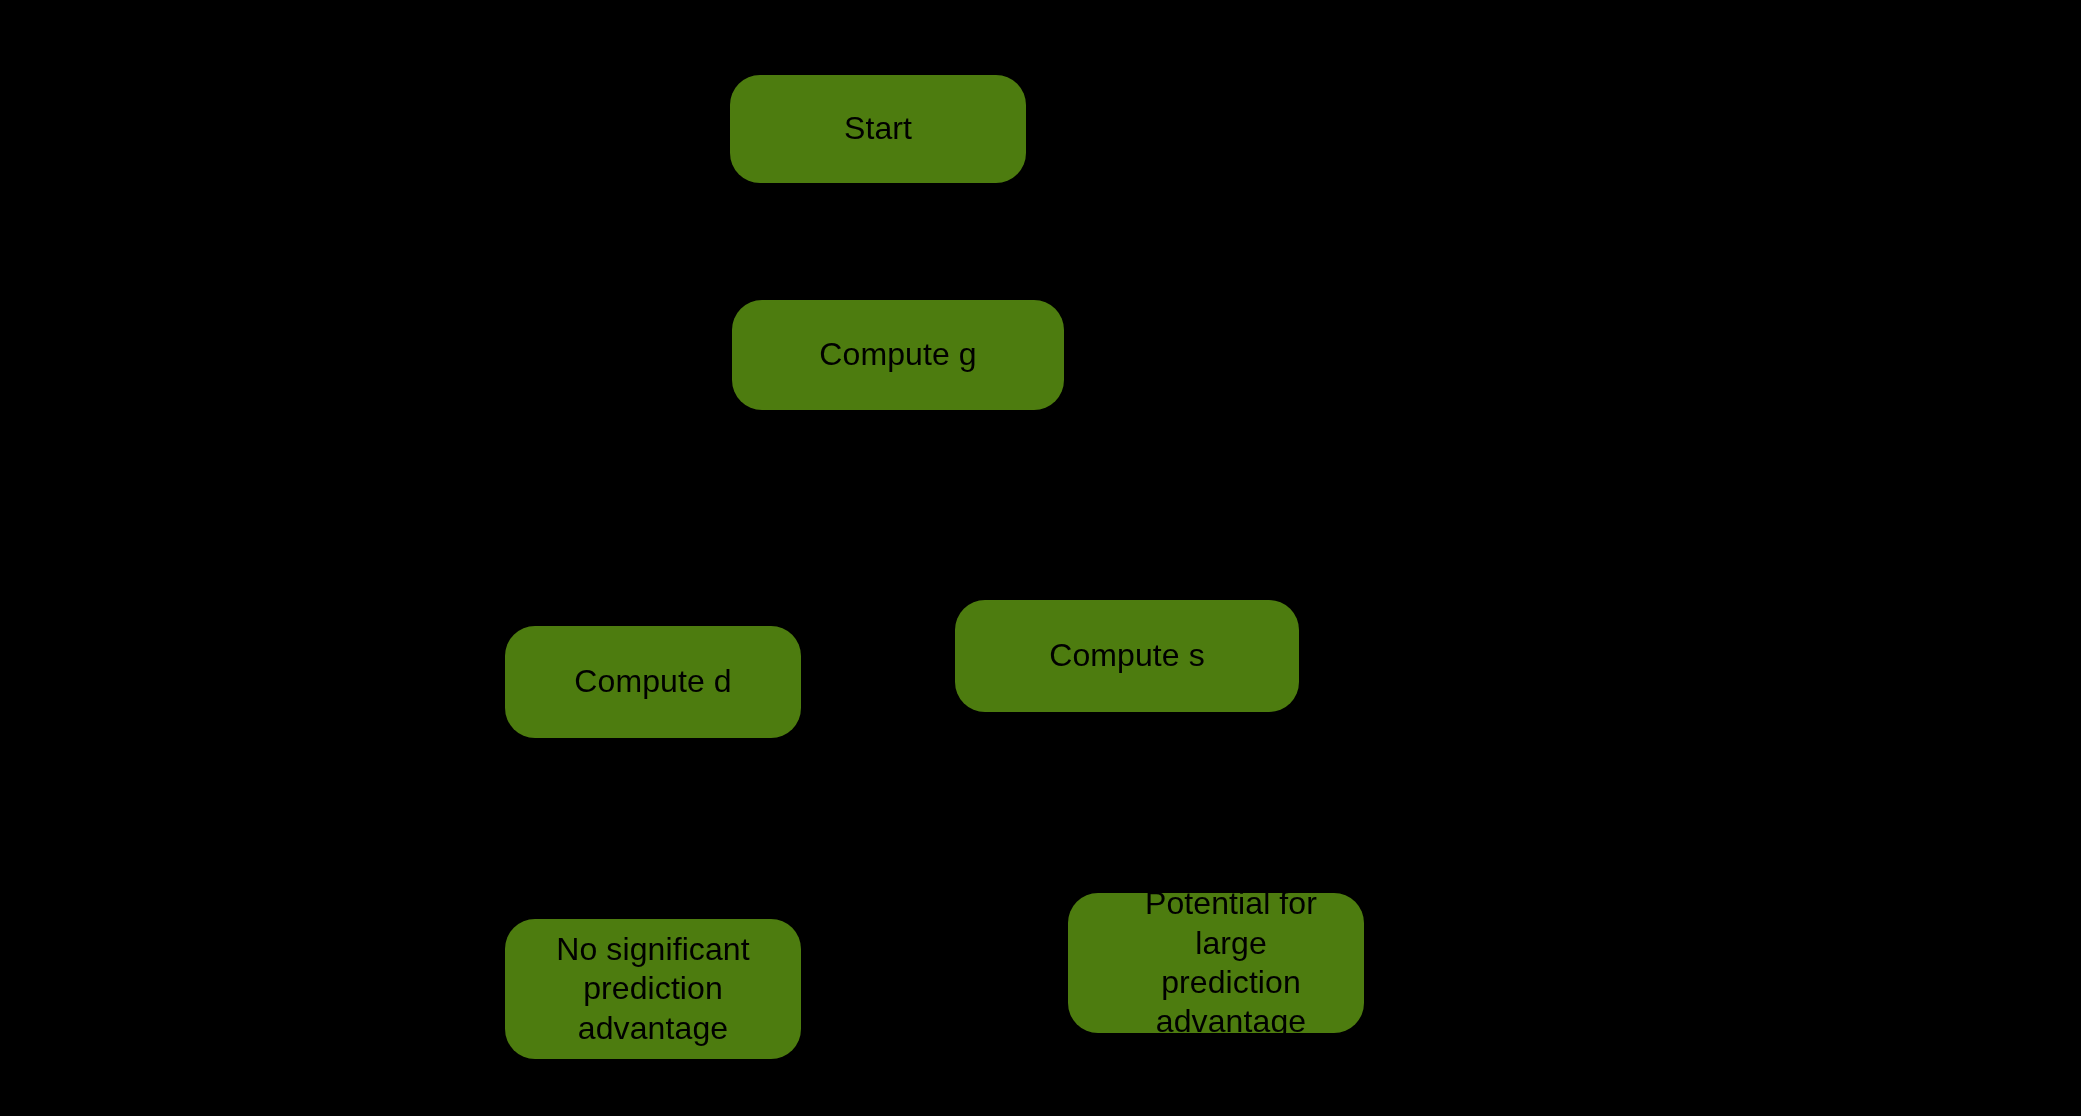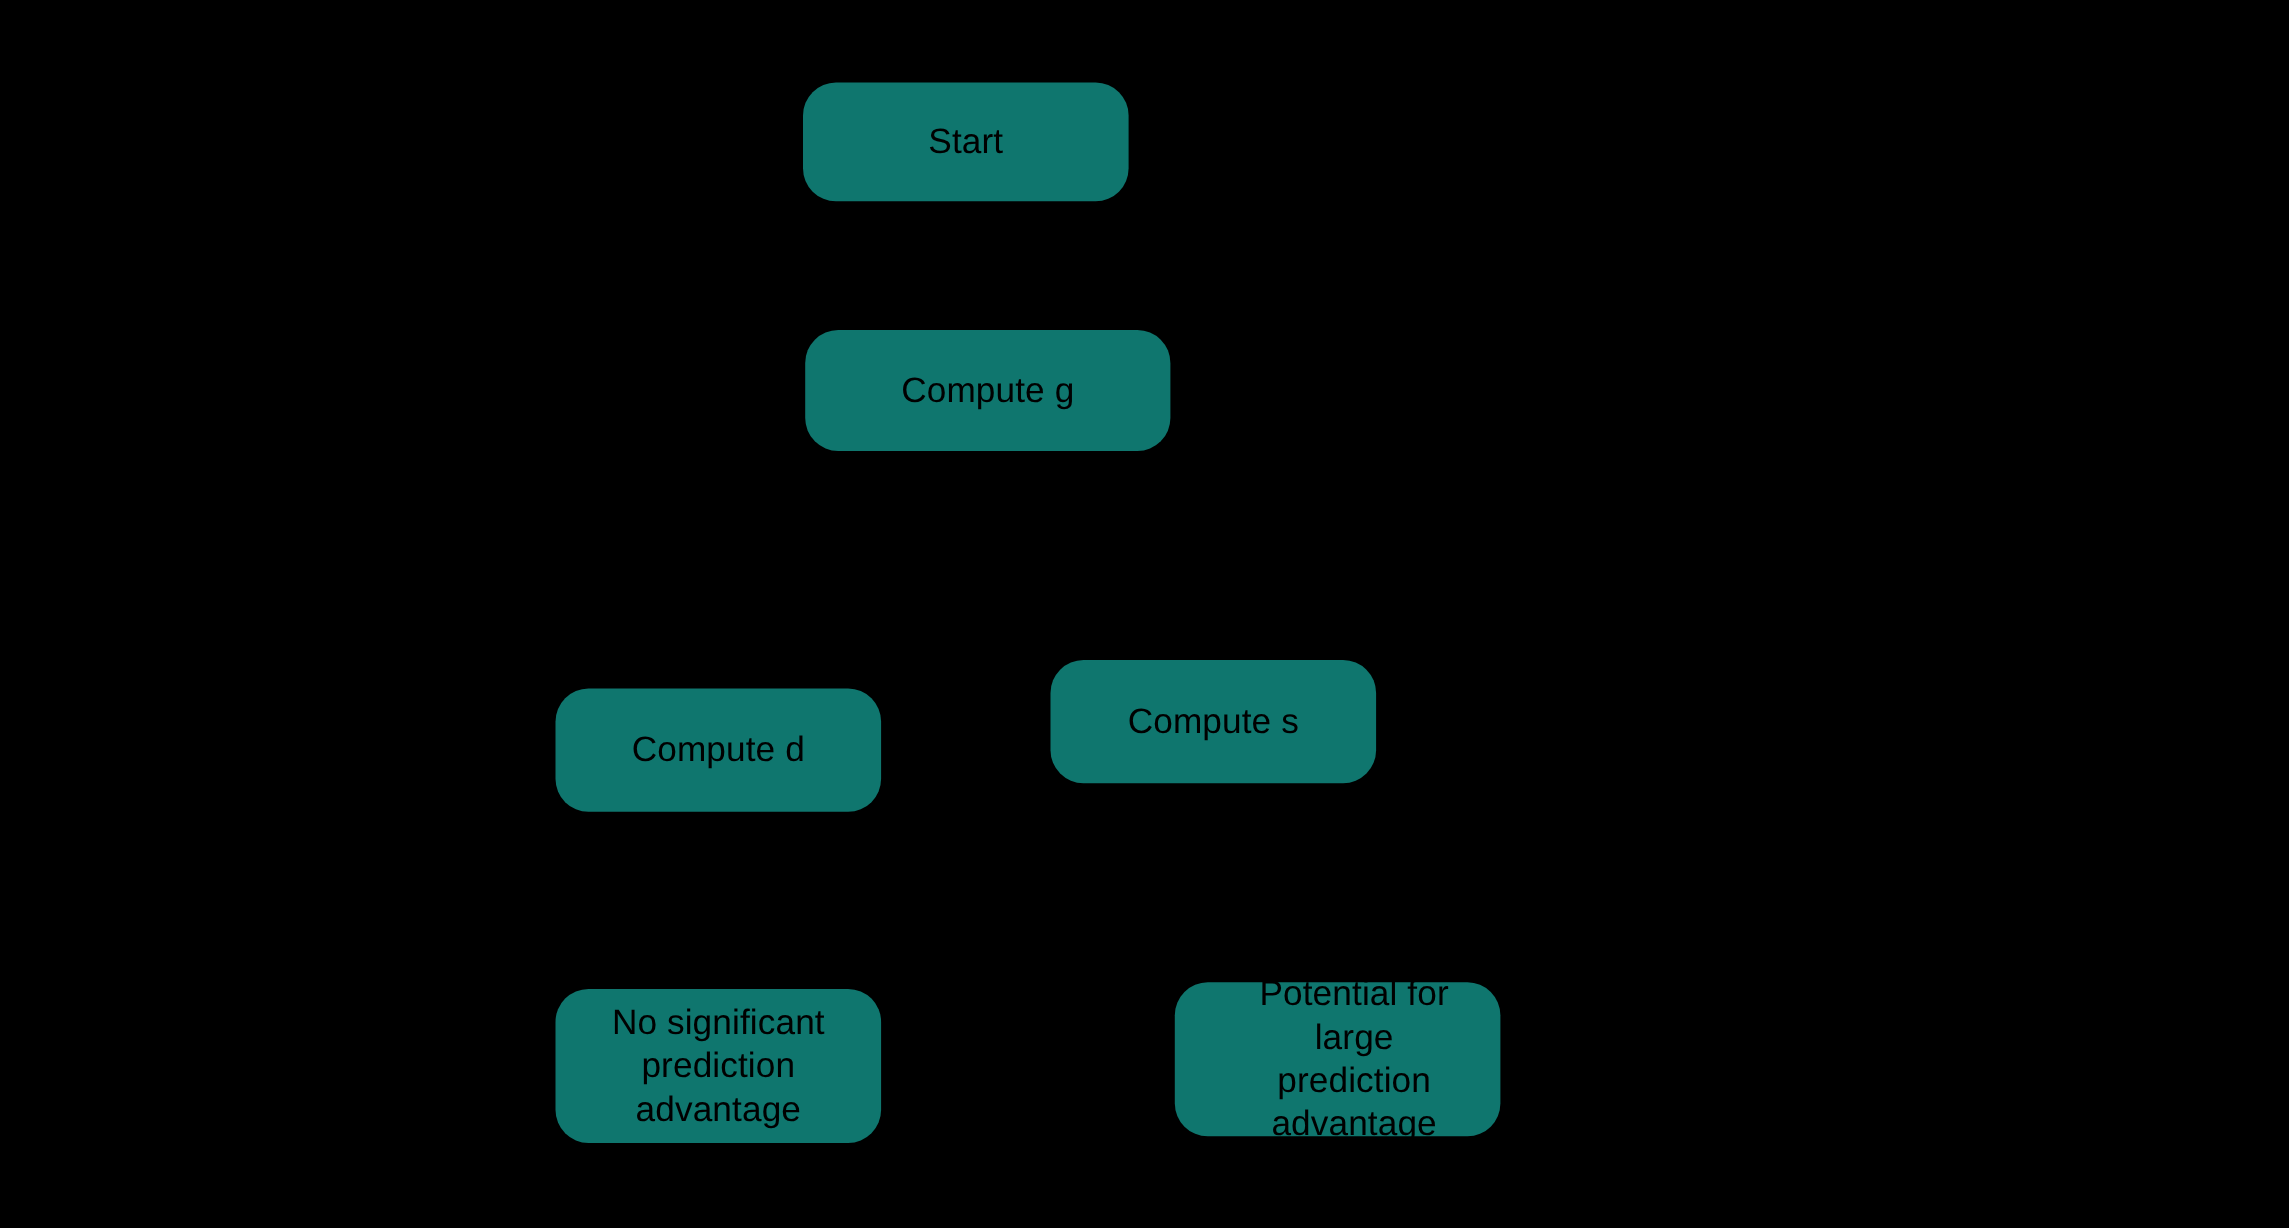--- a/index.html
+++ b/index.html
@@ -22,43 +22,43 @@
     position: absolute;
     left: 0;
     top: 0;
     width: 2081px;
     height: 1116px;
     pointer-events: none;
   }
   .node {
     position: absolute;
     box-sizing: border-box;
-    background: #0f766e;
+    background: #4d7c0f;
     border-radius: 30px;
     color: #000000;
     display: flex;
     align-items: center;
     justify-content: center;
     text-align: center;
     line-height: 1.23;
     font-size: 32px;
     font-weight: 400;
     letter-spacing: 0.1px;
     padding: 4px 10px;
     -webkit-font-smoothing: antialiased;
   }
   .node-label {
     display: block;
     white-space: pre-line;
   }
   .node-start      { left: 730px;  top: 75px;  width: 296px; height: 108px; }
   .node-compute-g  { left: 732px;  top: 300px; width: 332px; height: 110px; }
   .node-compute-d  { left: 505px;  top: 600px; width: 296px; height: 112px; margin-top: 26px; }
-  .node-compute-s  { left: 955px;  top: 600px; width: 296px; height: 112px; justify-content: center; }
-  .node-no-adv     { left: 505px;  top: 899px; width: 296px; height: 140px; }
+  .node-compute-s  { left: 955px;  top: 600px; width: 344px; height: 112px; justify-content: center; }
+  .node-no-adv     { left: 505px;  top: 919px; width: 296px; height: 140px; }
   .node-large-adv  { left: 1068px; top: 893px; width: 296px; height: 140px; padding-left: 40px; }
 </style>
 </head>
 <body>
 
 <div id="canvas">
 
   <svg class="edge-layer" viewBox="0 0 2081 1116" width="2081" height="1116" aria-hidden="true">
     <defs>
       <marker id="arrowhead" markerWidth="10" markerHeight="8" refX="9" refY="4" orient="auto" markerUnits="userSpaceOnUse">

